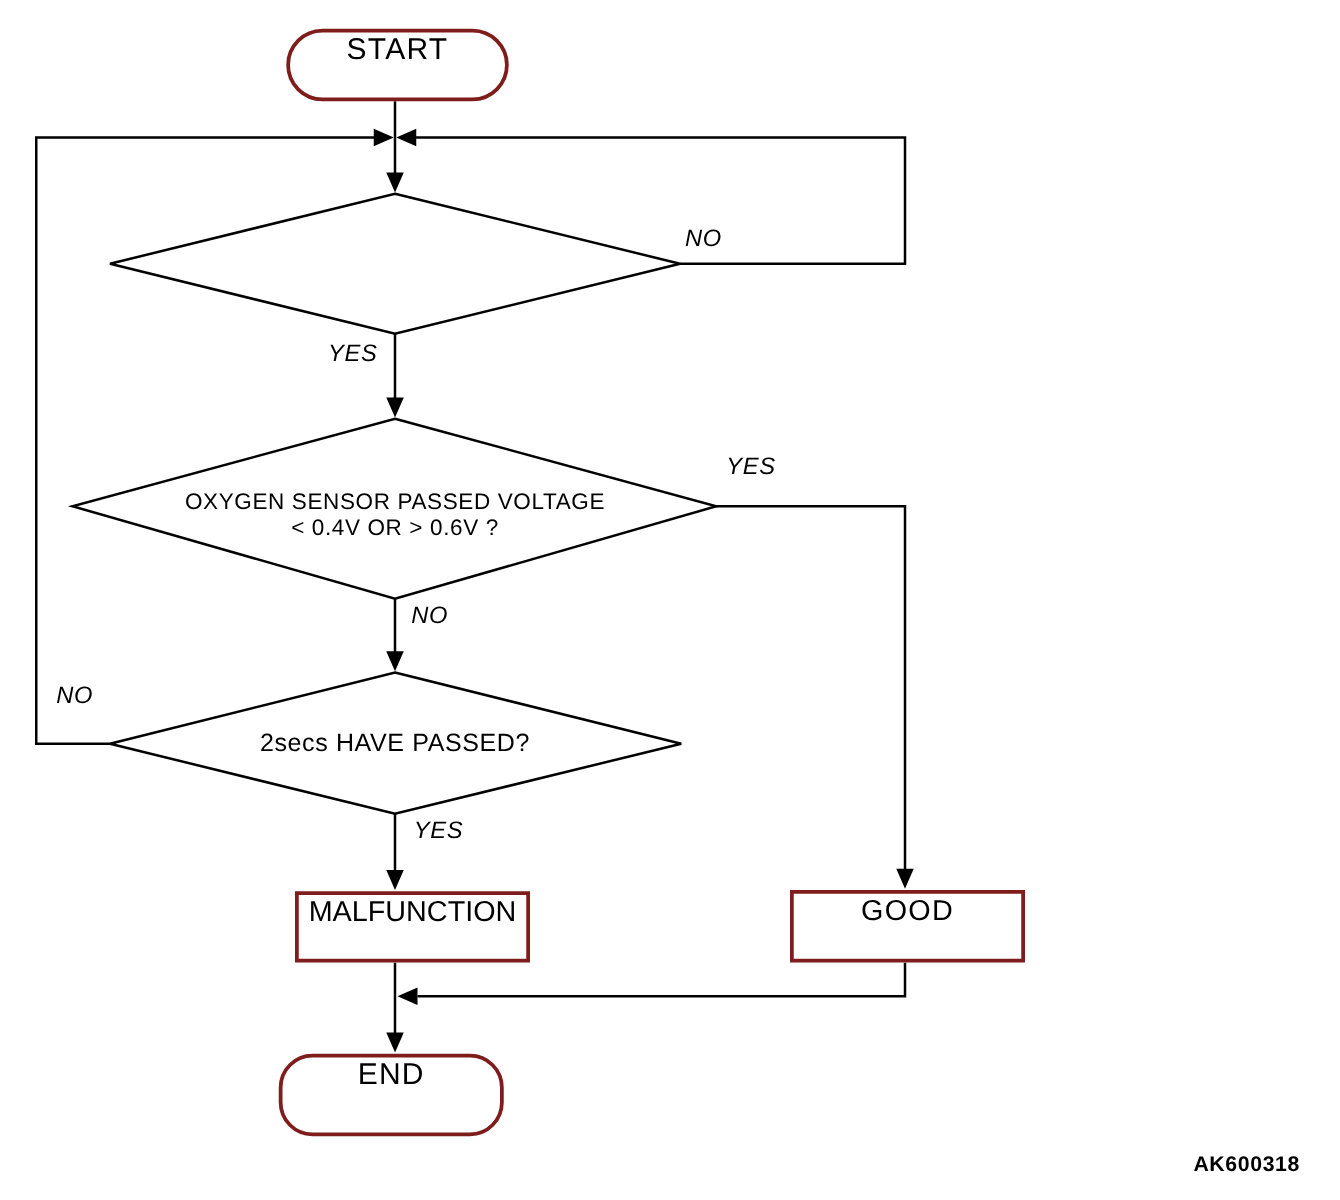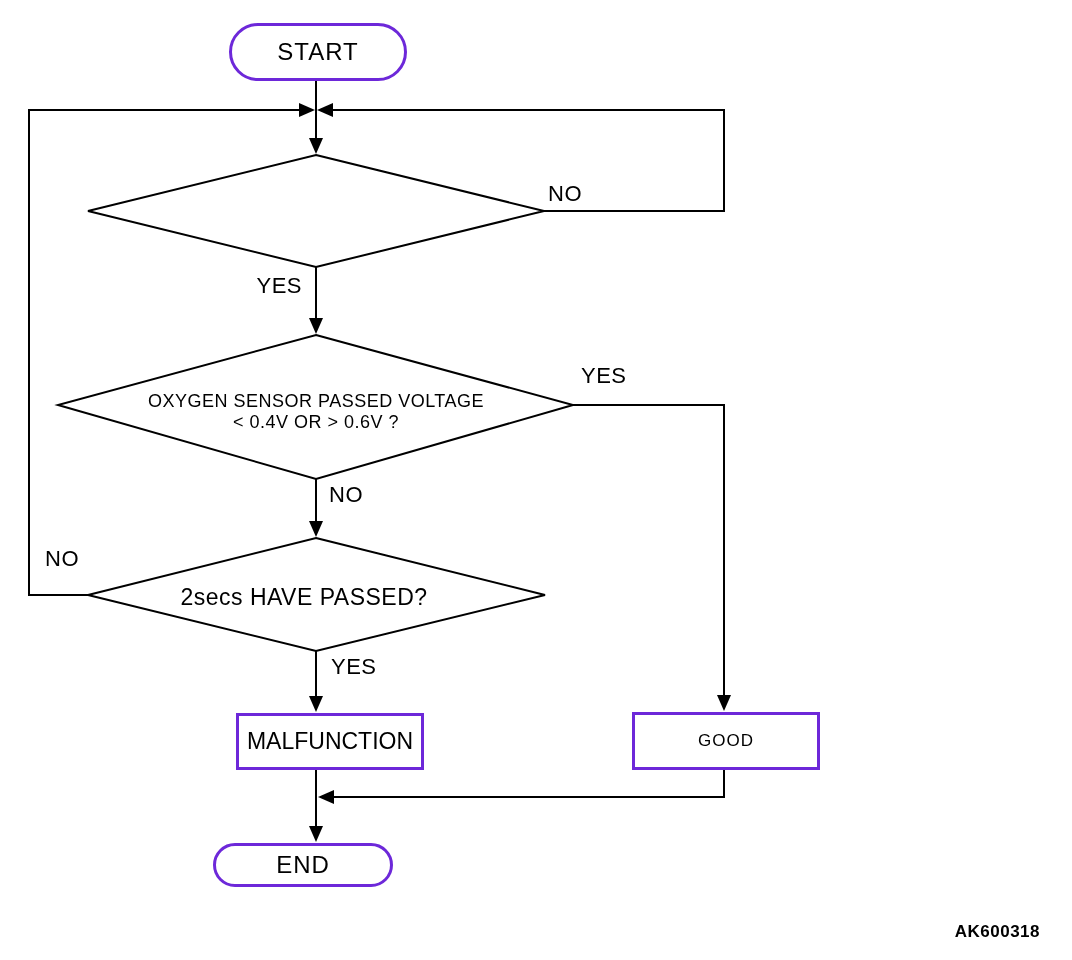--- a/index.html
+++ b/index.html
@@ -19,24 +19,23 @@
   .lines-layer {
     position: absolute;
     left: 0;
     top: 0;
     width: 1072px;
     height: 960px;
   }
   .node {
     position: absolute;
     box-sizing: border-box;
-    border: 3px solid #6d28d9;
+    border: 3px solid #7f1d1d;
     background: #ffffff;
     display: flex;
-    align-items: center;
     justify-content: center;
     font-size: 24px;
     letter-spacing: 1px;
     white-space: nowrap;
   }
   .pill {
     border-radius: 29px;
   }
   .rect {
     border-radius: 0;
@@ -46,23 +45,24 @@
     display: flex;
     flex-direction: column;
     align-items: center;
     justify-content: flex-start;
     text-align: center;
     white-space: nowrap;
     pointer-events: none;
   }
   .edge-label {
     position: absolute;
-    font-size: 22px;
+    font-size: 19px;
     letter-spacing: 0.5px;
     white-space: nowrap;
+    font-style: italic;
   }
   .figure-code {
     position: absolute;
     font-size: 17px;
     font-weight: bold;
     letter-spacing: 0.5px;
     text-align: right;
   }
   svg polyline {
     fill: none;
@@ -112,35 +112,35 @@
   </svg>
 
   <div class="node pill" style="left:229px; top:23px; width:178px; height:58px;">
     <span>START</span>
   </div>
 
   <div class="node rect" style="left:236px; top:713px; width:188px; height:57px; font-size:23px; letter-spacing:0;">
     <span>MALFUNCTION</span>
   </div>
 
-  <div class="node rect" style="left:632px; top:712px; width:188px; height:58px; font-size:17px;">
+  <div class="node rect" style="left:632px; top:712px; width:188px; height:58px; font-size:23px;">
     <span>GOOD</span>
   </div>
 
-  <div class="node pill" style="left:213px; top:843px; width:180px; height:44px; border-radius:27px;">
+  <div class="node pill" style="left:223px; top:843px; width:180px; height:66px; border-radius:27px;">
     <span>END</span>
   </div>
 
 
   <div class="diamond-text" style="left:136px; top:391px; width:360px; font-size:18px; line-height:21px; letter-spacing:0.5px;">
     <span>OXYGEN SENSOR PASSED VOLTAGE</span>
     <span>&lt; 0.4V OR &gt; 0.6V ?</span>
   </div>
 
-  <div class="diamond-text" style="left:154px; top:584px; width:300px; font-size:23px; letter-spacing:0.5px;">
+  <div class="diamond-text" style="left:166px; top:584px; width:300px; font-size:20px; letter-spacing:0.5px;">
     <span>2secs HAVE PASSED?</span>
   </div>
 
   <div class="edge-label" style="left:548px; top:181px;">NO</div>
 
   <div class="edge-label" style="left:202px; top:273px; width:100px; text-align:right;">YES</div>
 
   <div class="edge-label" style="left:581px; top:363px;">YES</div>
 
   <div class="edge-label" style="left:329px; top:482px;">NO</div>

